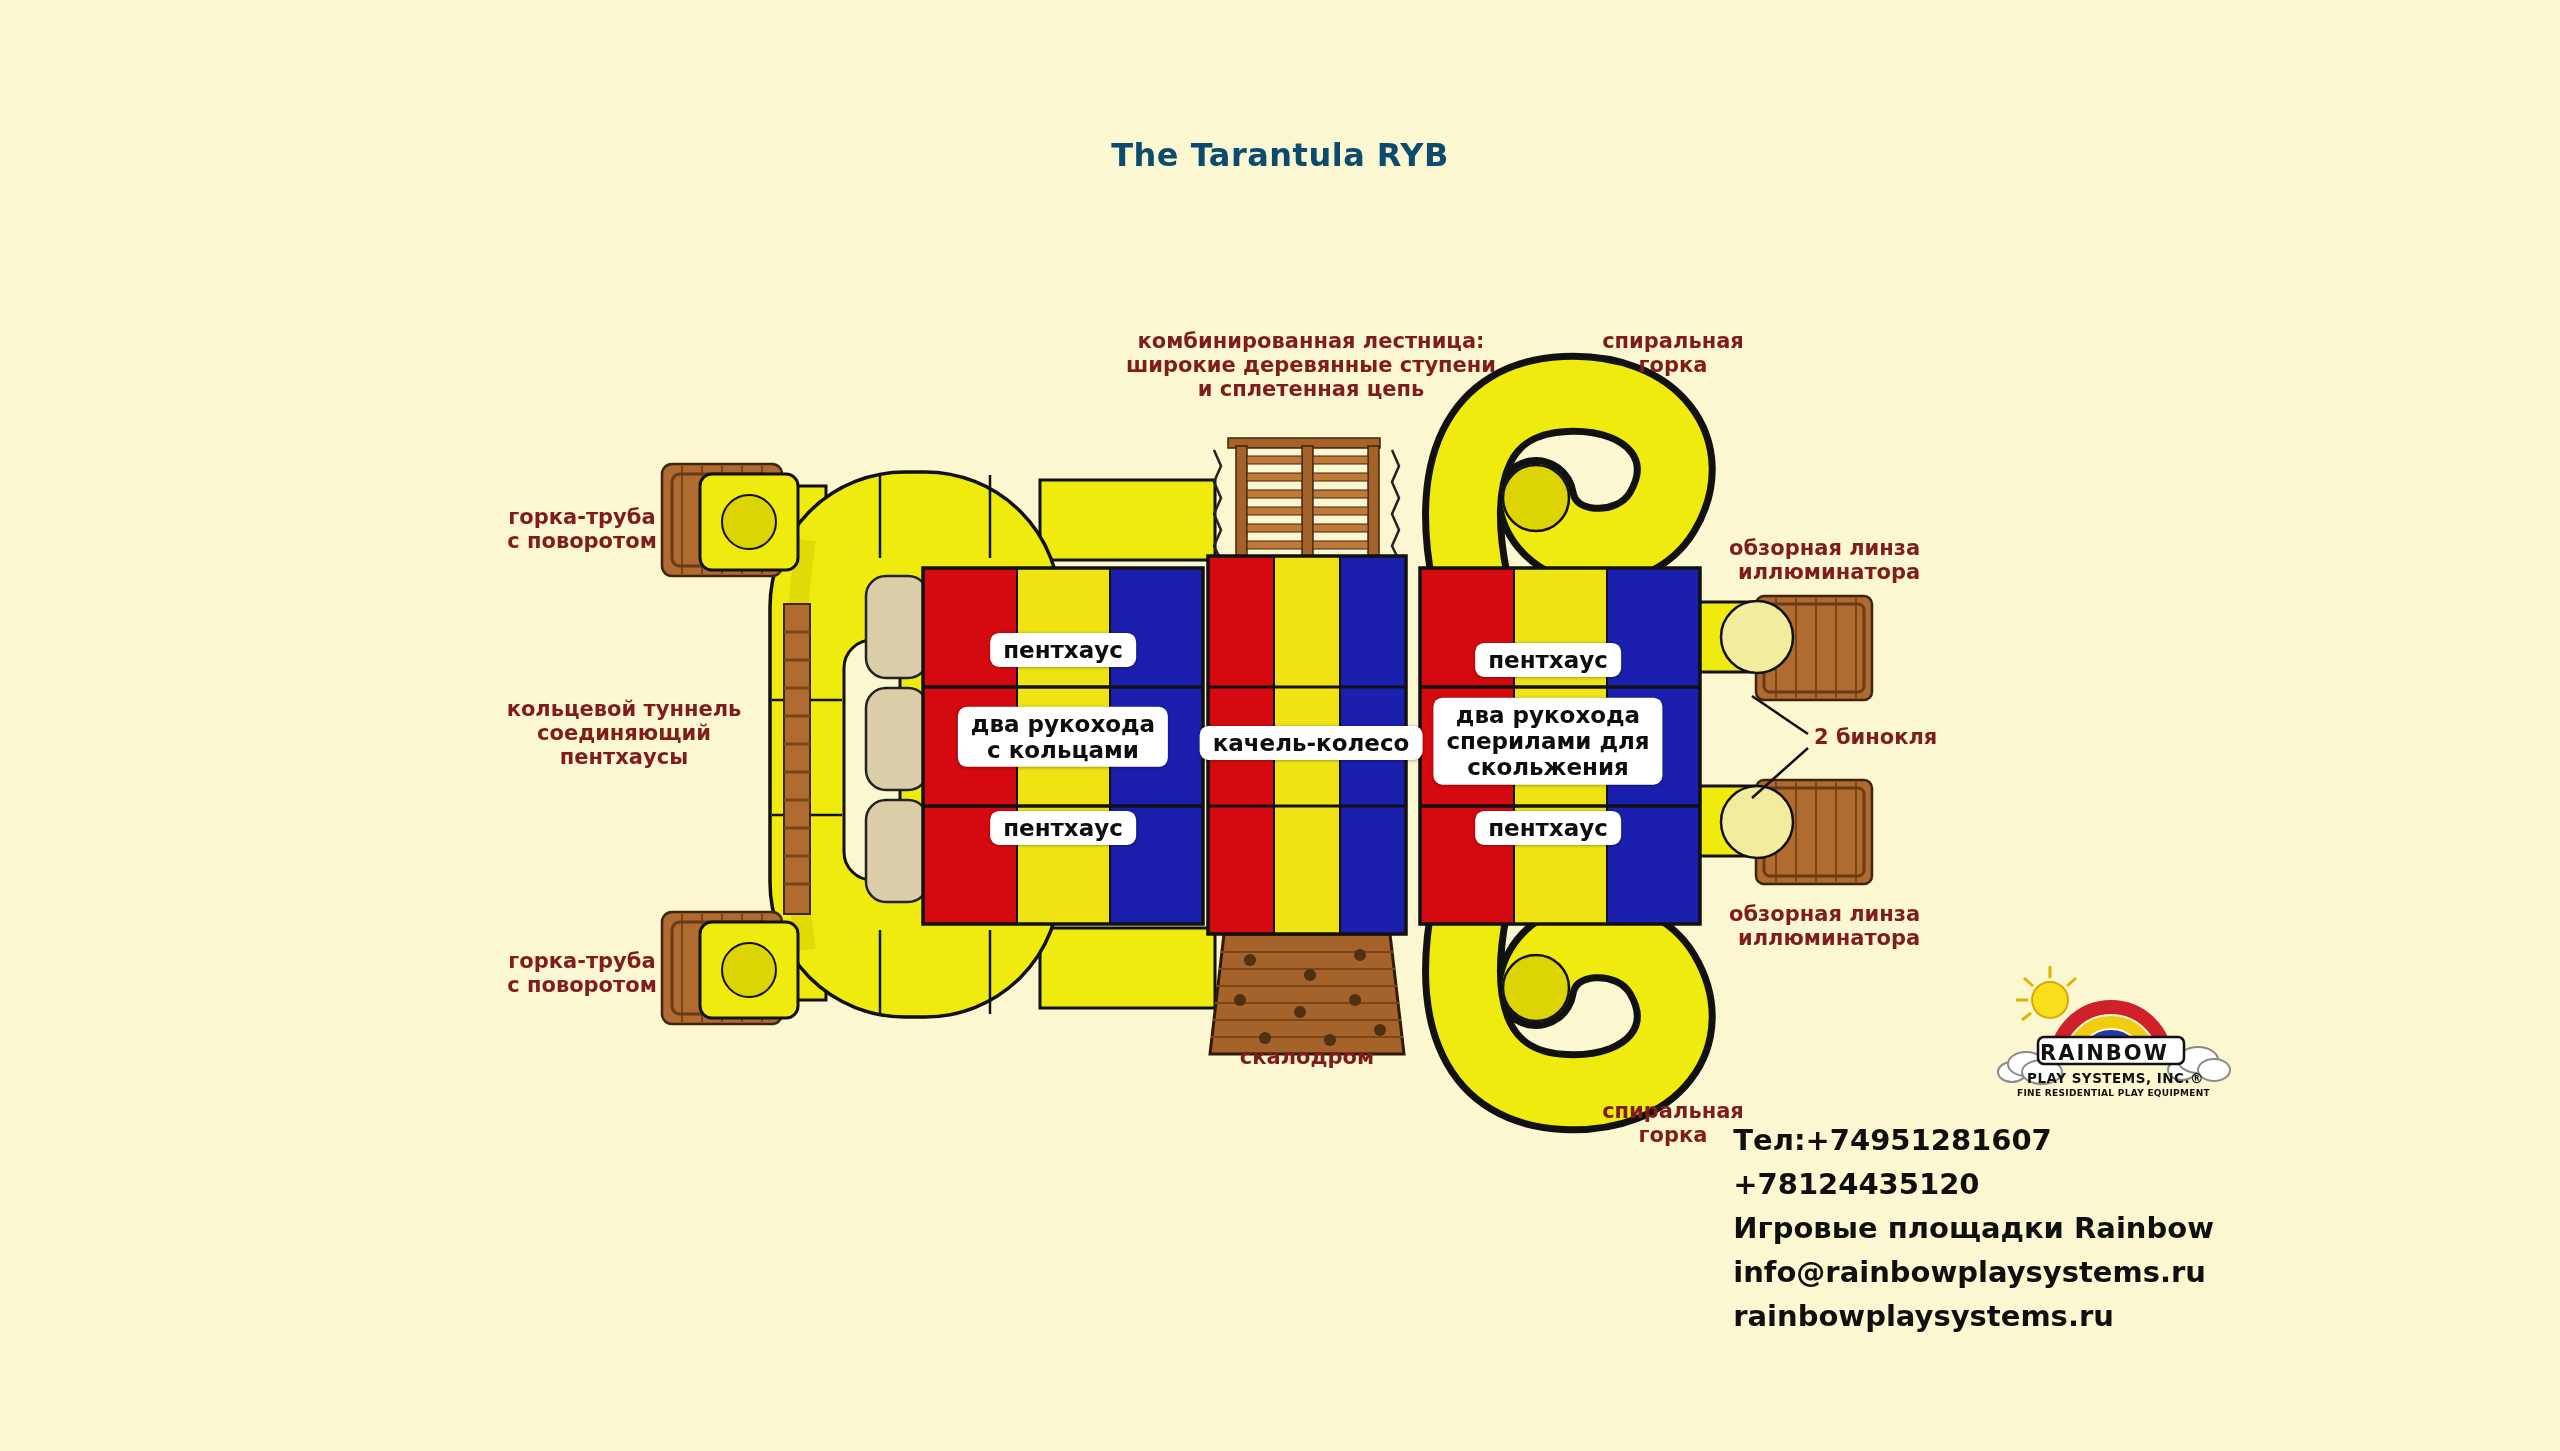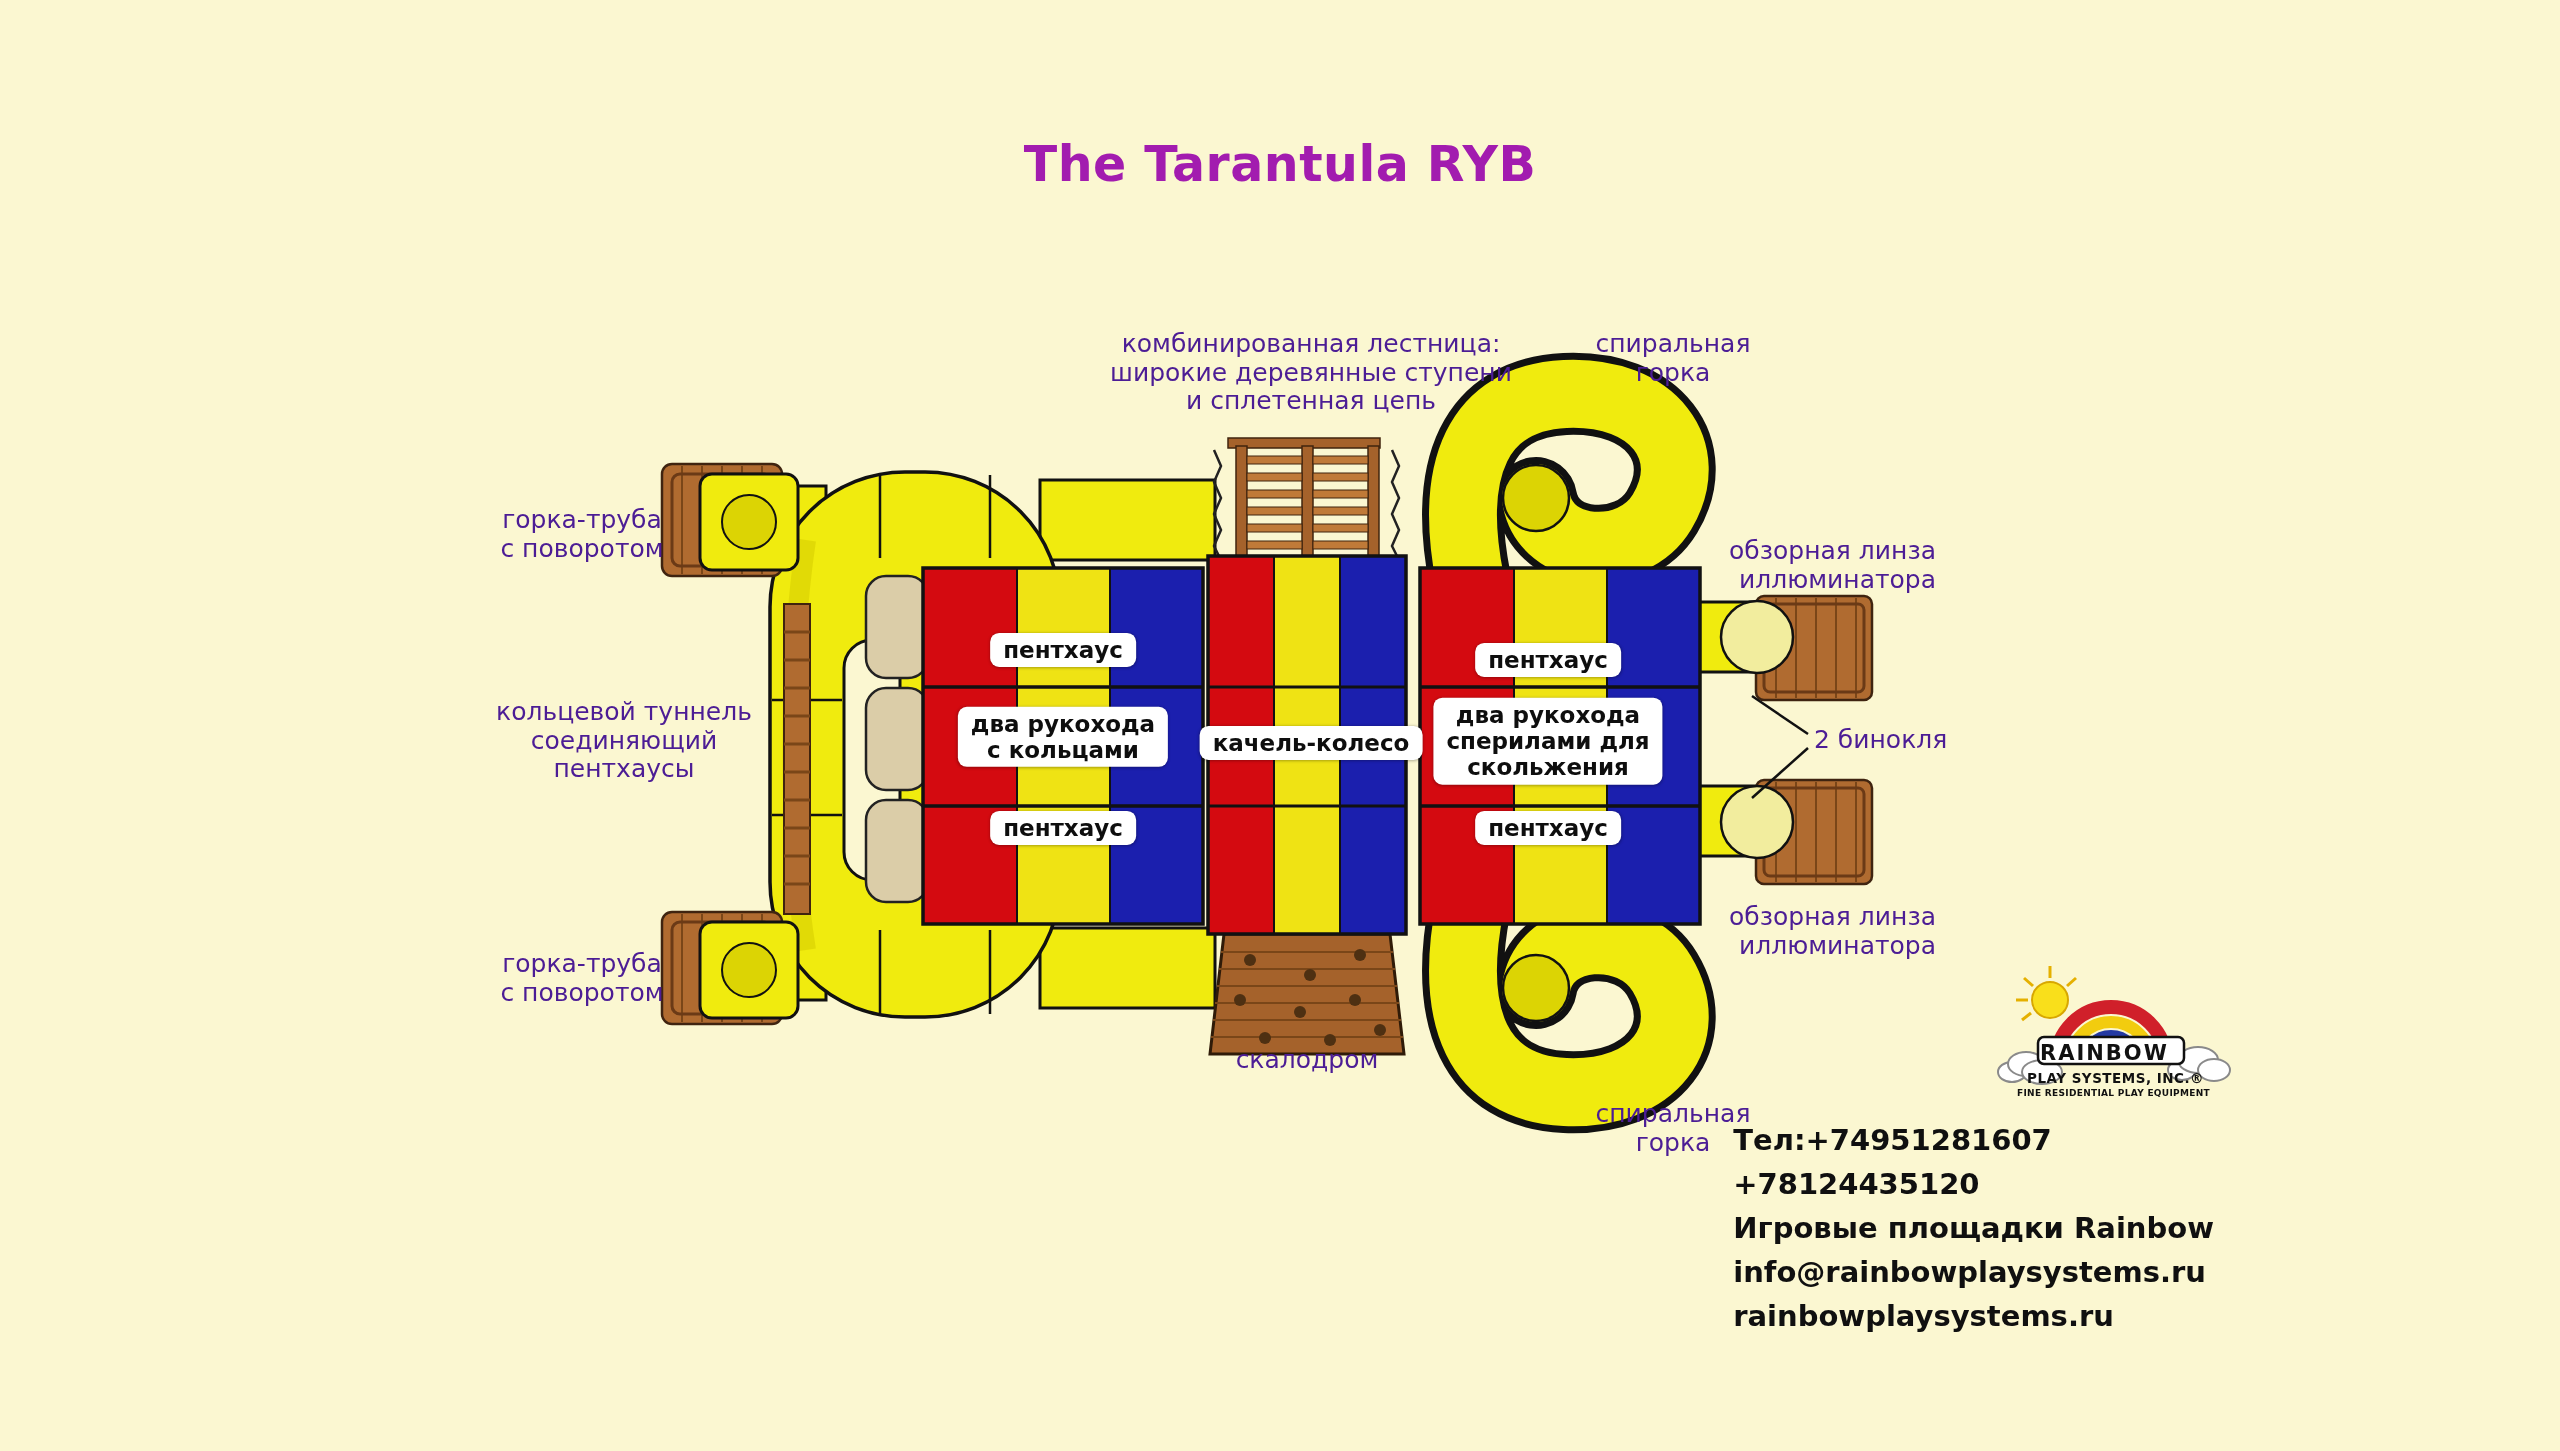--- a/index.html
+++ b/index.html
@@ -1,23 +1,23 @@
 <!DOCTYPE html>
 <html><head>
 <meta charset="utf-8">
 <style>
   *{margin:0;padding:0;box-sizing:border-box}
   html,body{width:2560px;height:1451px}
   body{background:#FBF7D1;font-family:"DejaVu Sans","Liberation Sans",sans-serif;color:#111}
   .page{position:relative;width:2560px;height:1451px;overflow:hidden;background:#FBF7D1}
   svg.scene{position:absolute;left:0;top:0}
   .title{position:absolute;left:0;top:136px;width:100%;text-align:center;
-         font-size:49px;font-weight:700;letter-spacing:.5px;color:#a21caf}
-  .callout{position:absolute;font-weight:400;font-size:25px;line-height:1.14;
-           color:#4c1d95;white-space:pre-line;text-align:center}
+         font-size:32px;font-weight:700;letter-spacing:.5px;color:#0c4a6e}
+  .callout{position:absolute;font-weight:700;font-size:21px;line-height:1.14;
+           color:#7f1d1d;white-space:pre-line;text-align:center}
   .callout.la{text-align:right}
   .badge{position:absolute;transform:translate(-50%,-50%);background:#fff;border-radius:9px;
          padding:4px 13px;font-weight:700;font-size:23px;line-height:1.14;color:#0e0e0e;
          text-align:center;white-space:pre-line;box-shadow:0 1px 3px rgba(0,0,0,.3)}
   .logo-label{position:absolute;color:#111;font-weight:700;text-align:left;white-space:nowrap}
   .brand{left:2040px;top:1041px;width:142px;font-size:21px;letter-spacing:2px}
   .subtitle{left:2027px;top:1070px;width:170px;font-size:13.5px;letter-spacing:.5px}
   .tagline{left:2017px;top:1088px;width:190px;font-size:9px;letter-spacing:.3px}
   .contact{position:absolute;right:346px;top:1118px;text-align:left;color:#101010}
   .contact div{font-size:29px;font-weight:700;line-height:44px}

